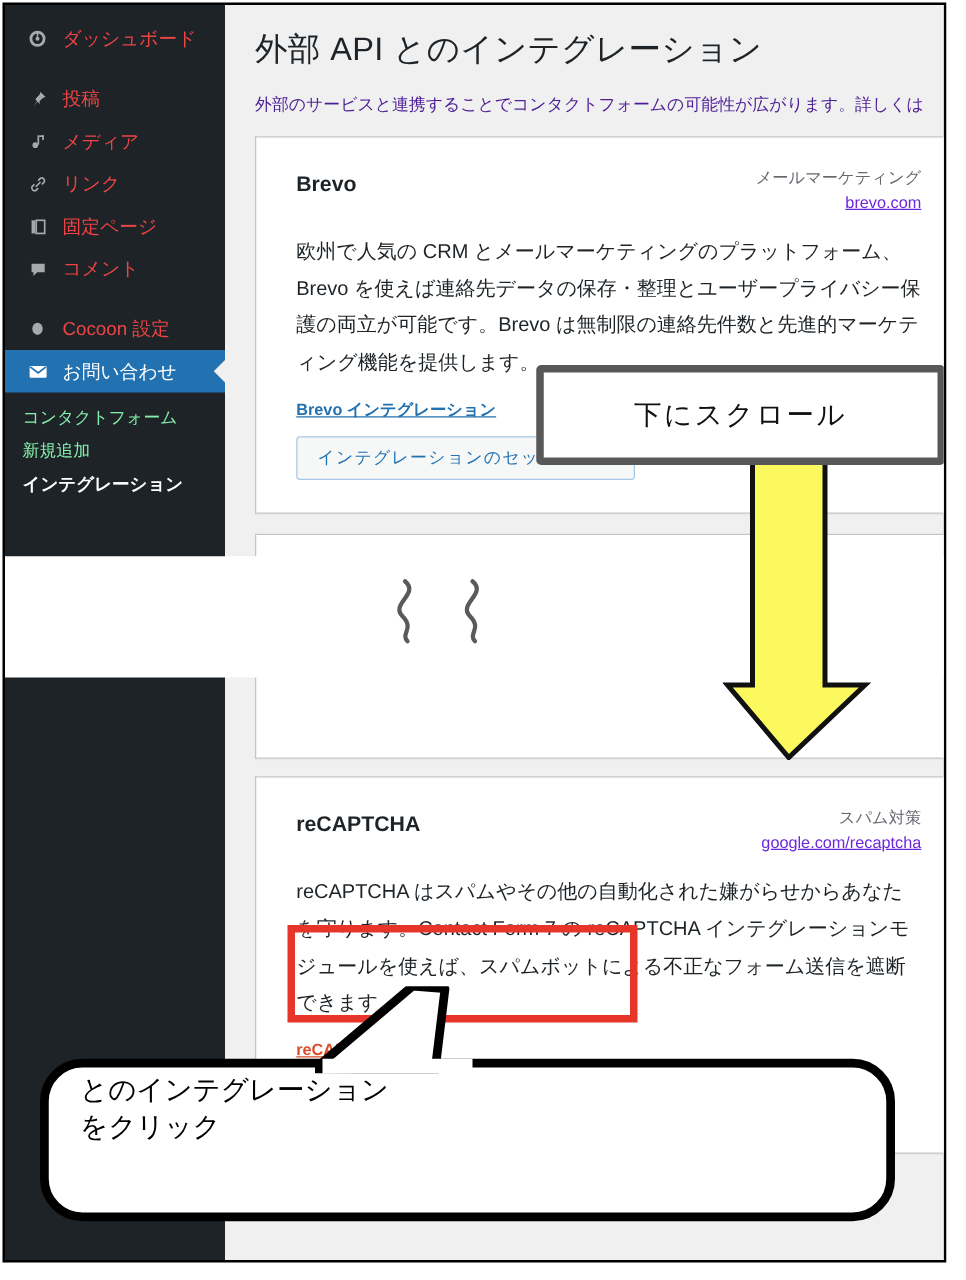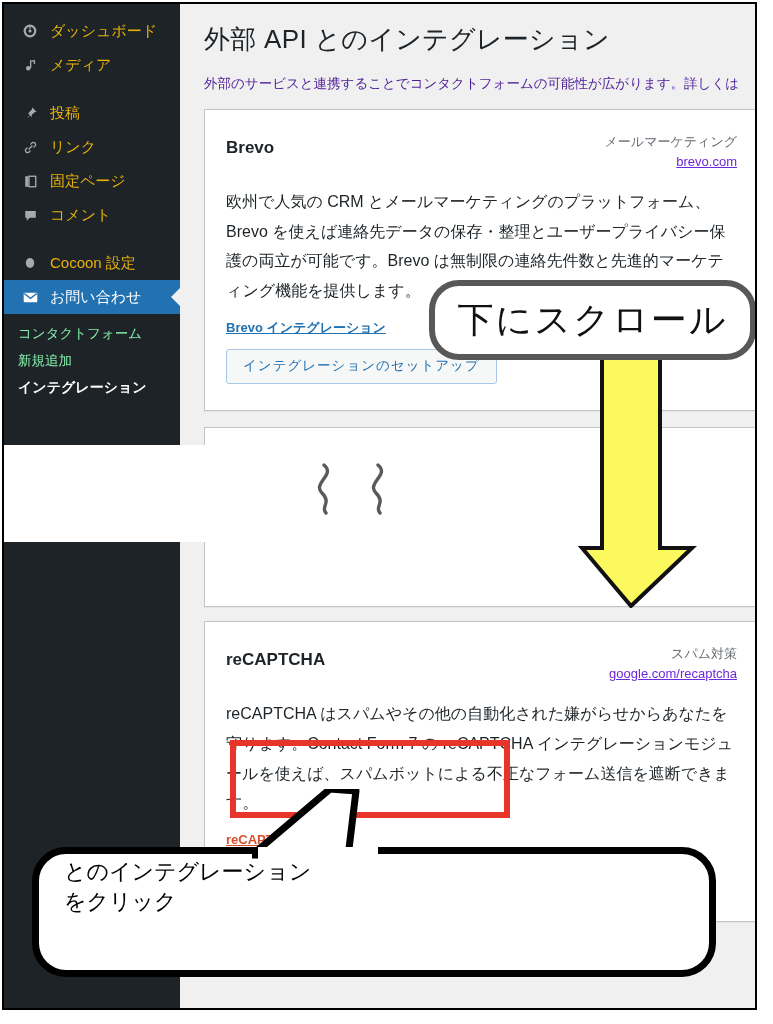--- a/index.html
+++ b/index.html
@@ -26,21 +26,21 @@
   
   .sidebar{
     position:absolute;left:0;top:0;width:176px;height:100%;
     background:#1d2327;
   }
   .sb-item{
     position:relative;
     display:flex;align-items:center;
     height:34px;
     padding-left:14px;
-    color:#eab308;
+    color:#ef4444;
     font-size:15px;
     box-sizing:border-box;
     white-space:nowrap;
   }
   .sb-item .ic{
     width:24px;height:20px;margin-right:8px;
     display:flex;align-items:center;justify-content:center;
     color:#a7aaad;font-size:15px;line-height:1;
     flex:0 0 24px;
   }
@@ -83,21 +83,21 @@
     white-space:nowrap;
   }
 
   .card{
     position:relative;
     margin:16px 0 0 24px;
     background:#fff;
     border:1px solid #c3c4c7;
     border-bottom-width:1px;
     box-shadow:0 1px 1px rgba(0,0,0,.04);
-    padding:22px 26px 26px 21px;
+    padding:22px 26px 26px 32px;
     box-sizing:border-box;
     width:560px;
   }
   .card-head{
     display:flex;align-items:flex-start;justify-content:space-between;
   }
   .card-title{
     font-size:17px;font-weight:bold;color:#1d2327;
     margin:6px 0 0 0;
   }
@@ -142,27 +142,27 @@
   }
   .squiggle{
     position:absolute;
     top:455px;height:60px;width:120px;left:302px;
     z-index:41;
   }
 
   
   .annot-scroll{
     position:absolute;
-    left:425px;top:276px;width:327px;height:80px;
+    left:425px;top:288px;width:327px;height:80px;
     background:#fff;
     border:6px solid #585858;
-    border-radius:30px;
+    border-radius:4px;
     box-sizing:border-box;
     display:flex;align-items:center;justify-content:center;
-    font-size:36px;color:#111;
+    font-size:22px;color:#111;
     letter-spacing:2px;
     z-index:60;
   }
   .big-arrow{
     position:absolute;
     left:574px;top:352px;width:120px;height:252px;
     z-index:55;
   }
   .red-box{
     position:absolute;
@@ -207,39 +207,39 @@
           <svg width="16" height="16" viewBox="0 0 20 20" aria-hidden="true">
             <circle cx="10" cy="10" r="8" fill="#a7aaad"></circle>
             <circle cx="10" cy="10" r="5.2" fill="#1d2327"></circle>
             <circle cx="10" cy="10" r="2" fill="#a7aaad"></circle>
             <rect x="9.2" y="4" width="1.6" height="4" fill="#a7aaad"></rect>
           </svg>
         </span>
         <span>ダッシュボード</span>
       </div>
 
+      <div class="sb-item gap">
+        <span class="ic">
+          <svg width="15" height="15" viewBox="0 0 20 20" aria-hidden="true">
+            <path d="M12.5 2 L18 7.5 L15 8.5 L11.5 12 L12 15 L9.5 12.5 L5 17 L9 12 L7 10 L8.5 8 L11.5 5 Z" fill="#a7aaad"></path>
+          </svg>
+        </span>
+        <span>投稿</span>
+      </div>
+
       <div class="sb-item">
         <span class="ic">
           <svg width="15" height="15" viewBox="0 0 20 20" aria-hidden="true">
             <circle cx="7" cy="13.5" r="3" fill="#a7aaad"></circle>
             <rect x="9.3" y="3" width="1.8" height="10" fill="#a7aaad"></rect>
             <rect x="11.1" y="3" width="5" height="1.8" fill="#a7aaad"></rect>
             <rect x="14.3" y="3" width="1.8" height="5" fill="#a7aaad"></rect>
           </svg>
         </span>
         <span>メディア</span>
-      </div>
-
-      <div class="sb-item gap">
-        <span class="ic">
-          <svg width="15" height="15" viewBox="0 0 20 20" aria-hidden="true">
-            <path d="M12.5 2 L18 7.5 L15 8.5 L11.5 12 L12 15 L9.5 12.5 L5 17 L9 12 L7 10 L8.5 8 L11.5 5 Z" fill="#a7aaad"></path>
-          </svg>
-        </span>
-        <span>投稿</span>
       </div>
 
       <div class="sb-item">
         <span class="ic">
           <svg width="15" height="15" viewBox="0 0 20 20" aria-hidden="true">
             <g stroke="#a7aaad" stroke-width="1.8" fill="none" stroke-linecap="round">
               <path d="M8 12 L12 8"></path>
               <path d="M10.5 5.5 L12.5 3.5 a3 3 0 0 1 4 4 L14.5 9.5"></path>
               <path d="M9.5 14.5 L7.5 16.5 a3 3 0 0 1 -4 -4 L5.5 10.5"></path>
             </g>

